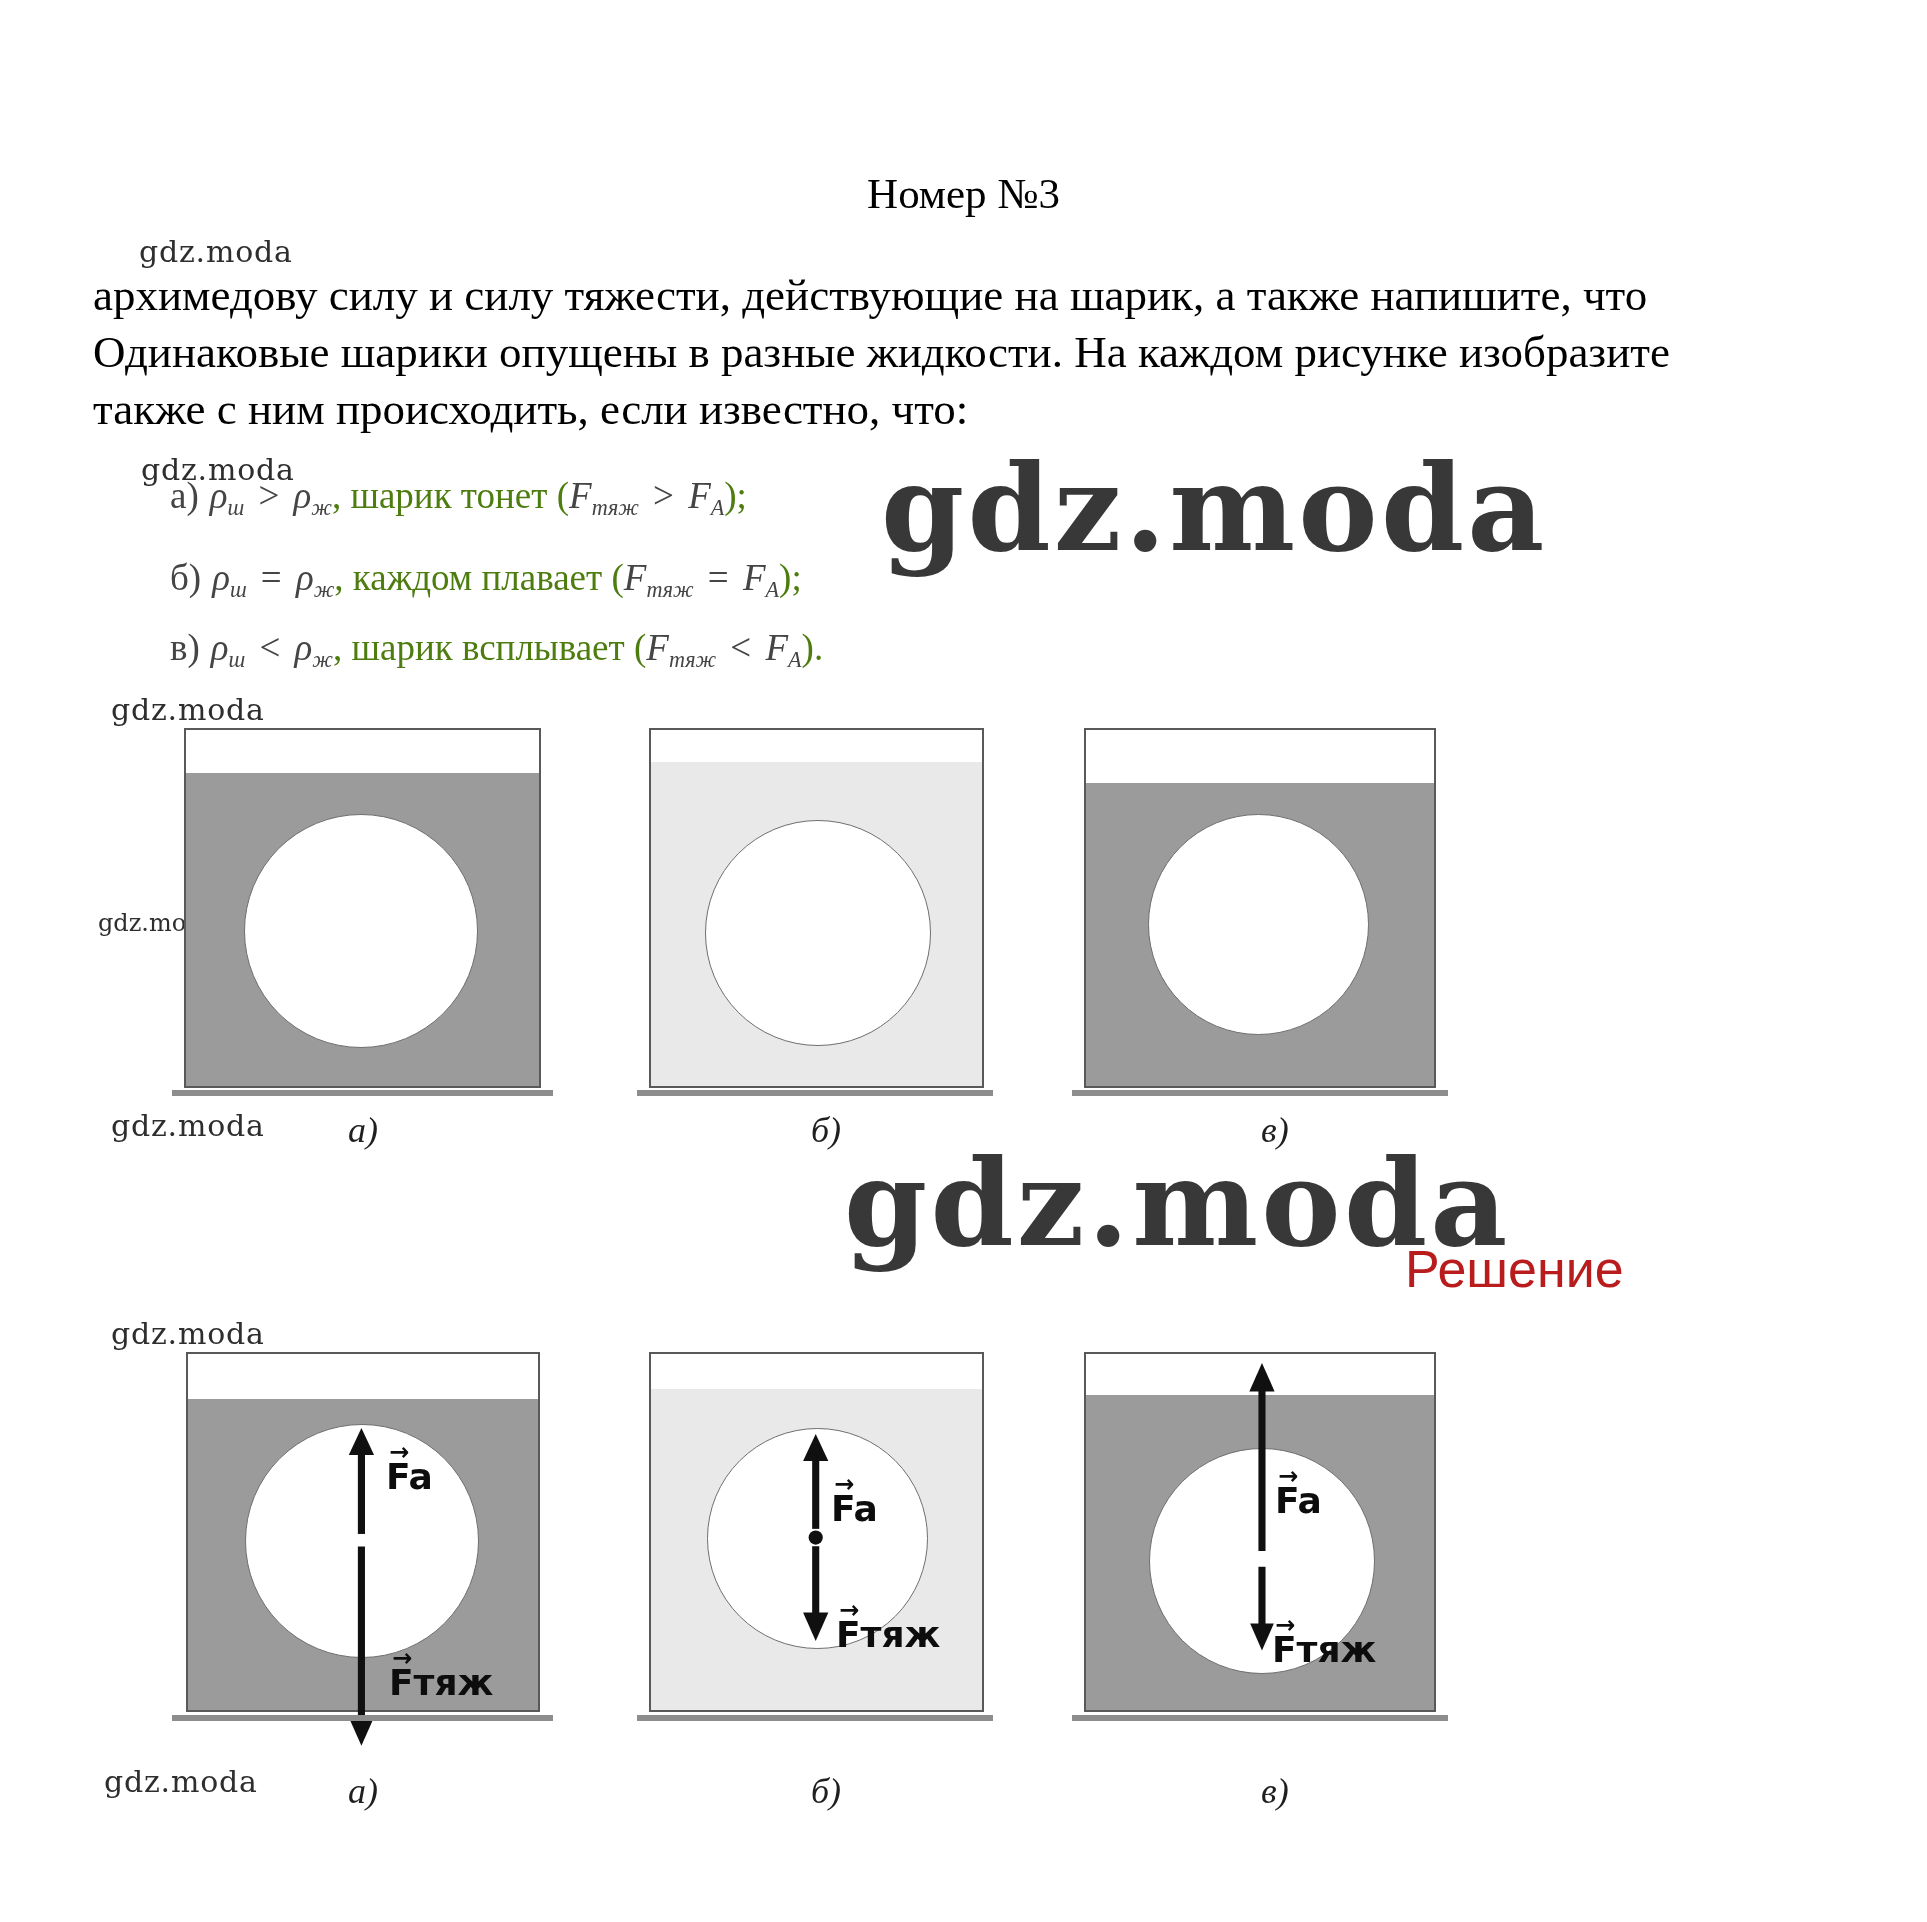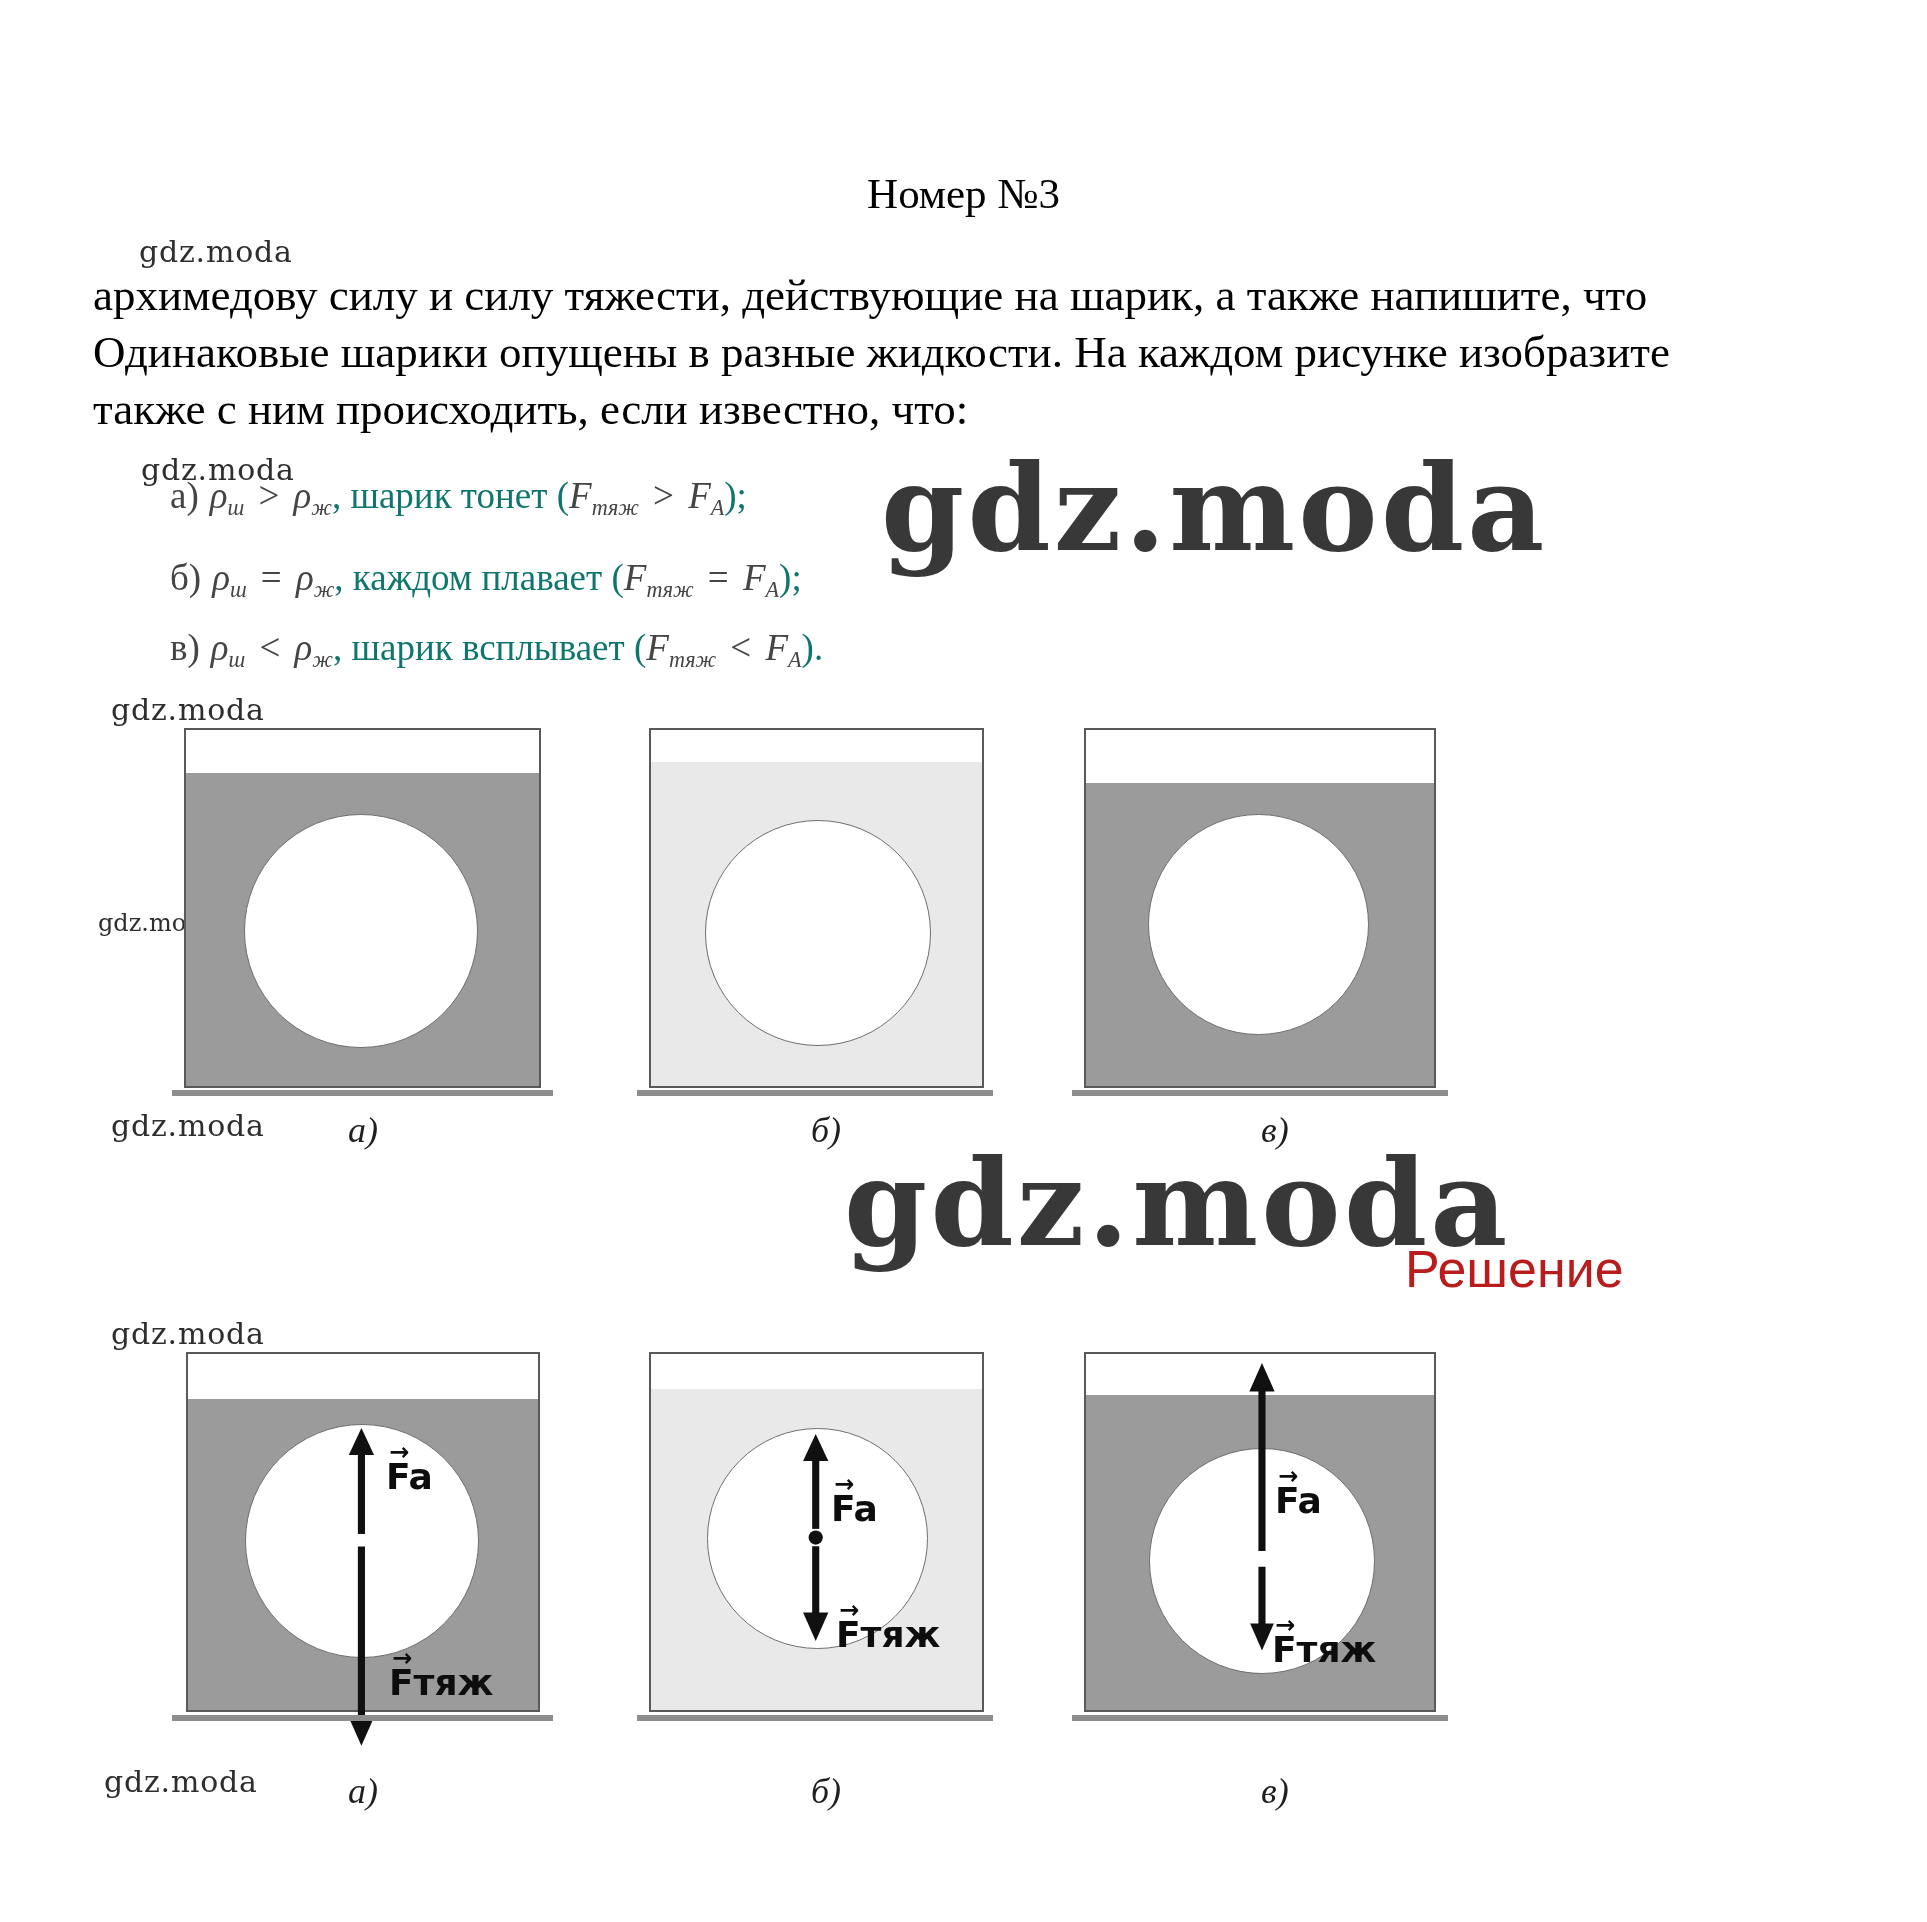--- a/index.html
+++ b/index.html
@@ -15,21 +15,21 @@
   .wm{font-family:"DejaVu Serif",serif;color:#2e2e2e;white-space:nowrap;}
   .wm-s{font-size:30px;letter-spacing:0.8px;}
   .wm-xs{font-size:24px;}
   .wm-big{font-size:119px;font-weight:bold;color:#383838;letter-spacing:3.2px;line-height:1;}
 
   .cond{position:absolute;left:170px;font-size:37px;color:#454545;white-space:nowrap;}
   .cond .c-label{margin-right:11px;}
   .cond .mvar{font-style:italic;}
   .cond .msub{font-size:0.6em;vertical-align:-0.3em;font-style:italic;}
   .cond .mrel{margin:0 14.2px;}
-  .cond .mtext{color:#0f766e;}
+  .cond .mtext{color:#4d7c0f;}
 
   .solution-label{font-size:52px;color:#b91c1c;font-family:Liberation Sans, sans-serif;}
 
   .beaker{position:absolute;border:2.4px solid #595959;background:#ffffff;box-sizing:border-box;overflow:hidden;}
   .liquid{position:absolute;left:0;right:0;bottom:0;}
   .liquid.dark{background:#9b9b9b;}
   .liquid.light{background:#e9e9e9;}
   .ball{position:absolute;border-radius:50%;background:#ffffff;border:1.6px solid #6f6f6f;box-sizing:border-box;}
   .ground{position:absolute;height:5.5px;background:#8d8d8d;}
   .fig-label{position:absolute;font-style:italic;font-size:36px;color:#1f1f1f;}

